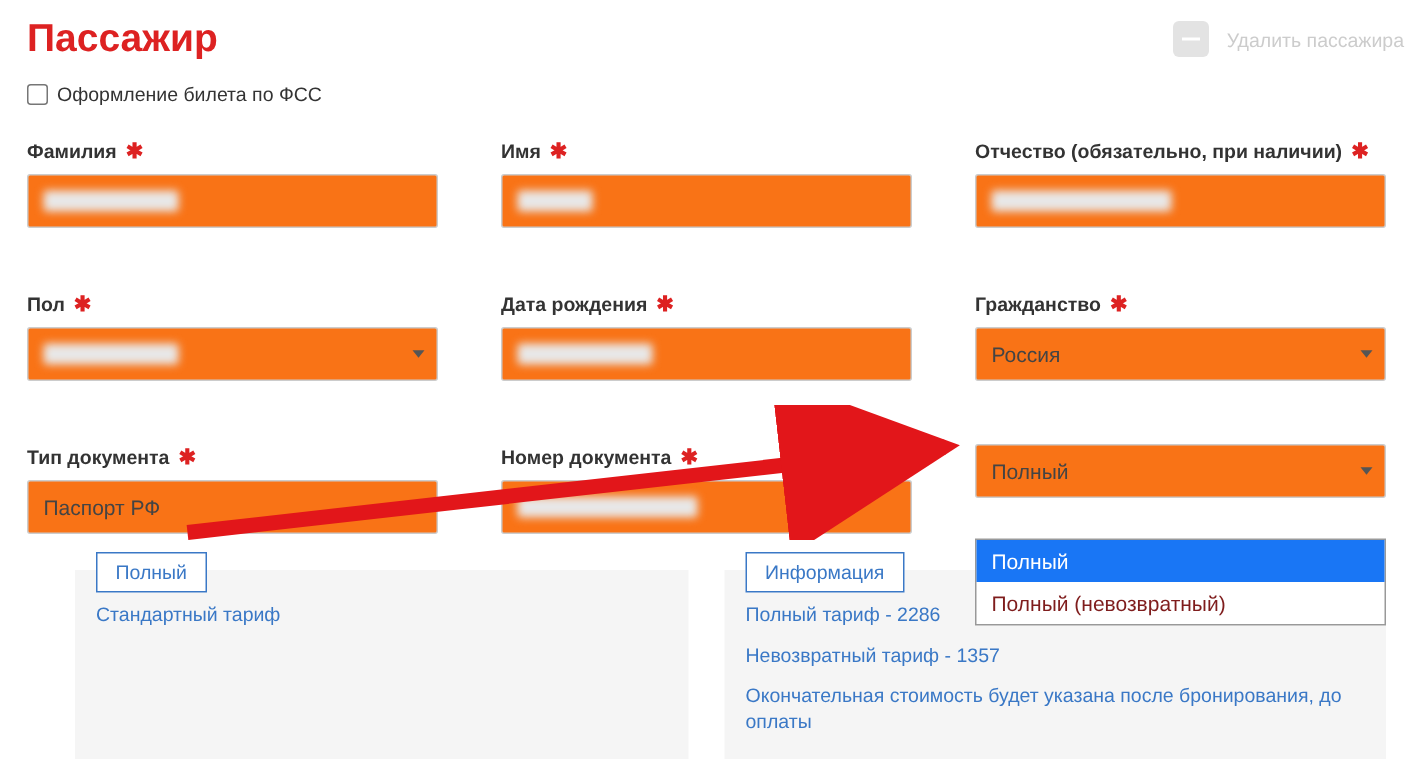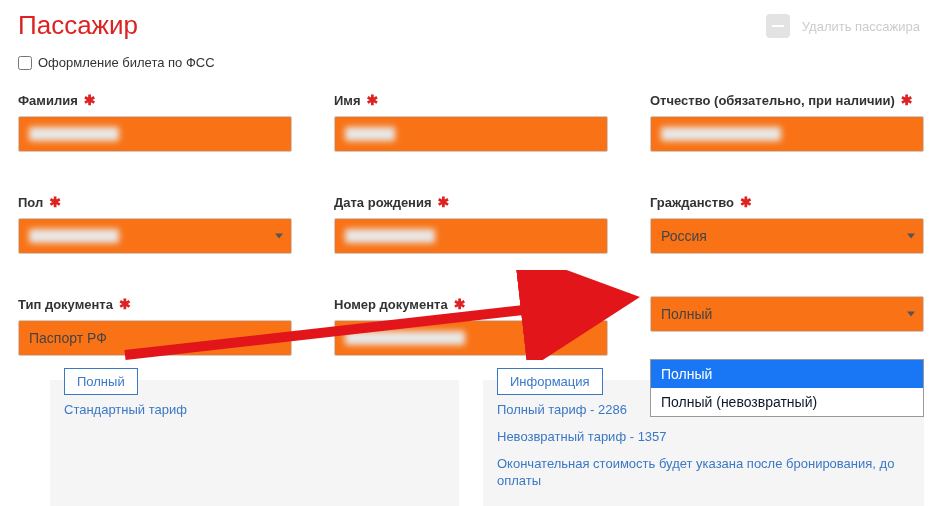--- a/index.html
+++ b/index.html
@@ -8,27 +8,27 @@
     font-size: 13px;
     color: #333;
     background: #fff;
     width: 942px;
     padding: 10px 18px;
     position: relative;
   }
   .title {
     color: #d22;
     font-size: 26px;
-    font-weight: 400;
+    font-weight: 700;
     margin-bottom: 14px;
   }
   .delete-passenger {
     position: absolute;
     top: 14px;
-    right: 22px;
+    right: 6px;
     display: flex;
     align-items: center;
     gap: 12px;
     color: #ccc;
     font-size: 13px;
   }
   .delete-icon {
     width: 24px;
     height: 24px;
     background: #e3e3e3;
@@ -114,21 +114,21 @@
     top: 63px;
     left: 0;
     right: 0;
     background: #fff;
     border: 1px solid #999;
     z-index: 5;
   }
   .dropdown .option {
     padding: 6px 10px;
     font-size: 14px;
-    color: #0f172a;
+    color: #7f1d1d;
     cursor: pointer;
   }
   .dropdown .option.selected {
     background: #1976f5;
     color: #fff;
   }
   .info-row {
     display: grid;
     grid-template-columns: 1fr 24px 1fr;
     margin-top: 24px;

